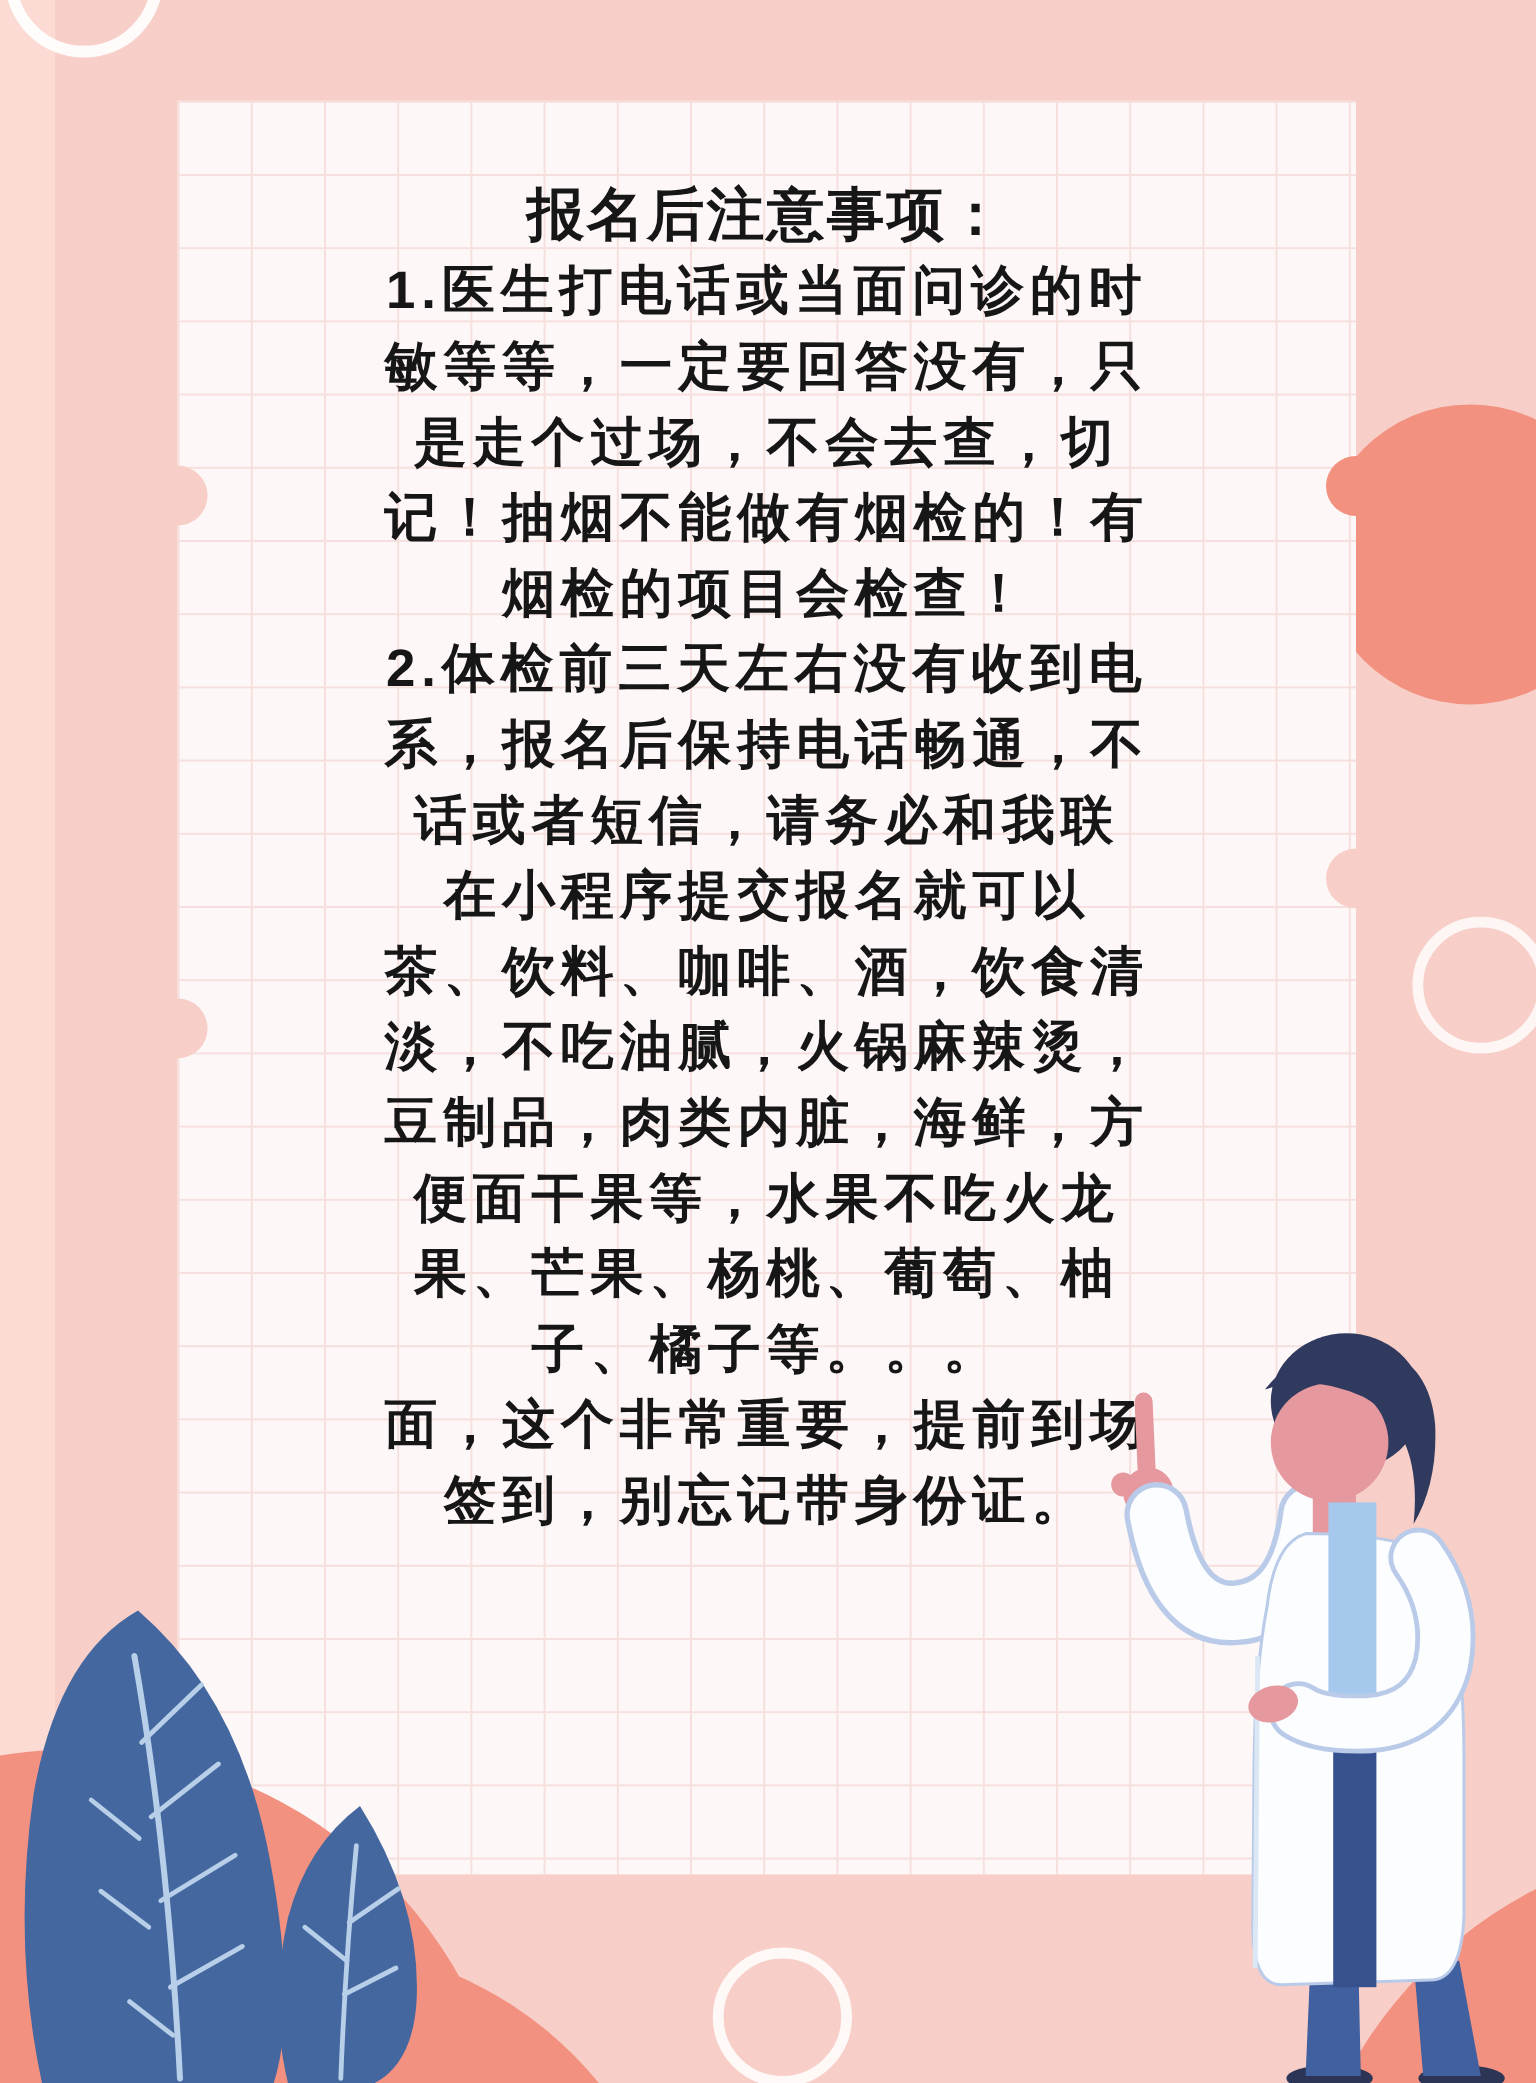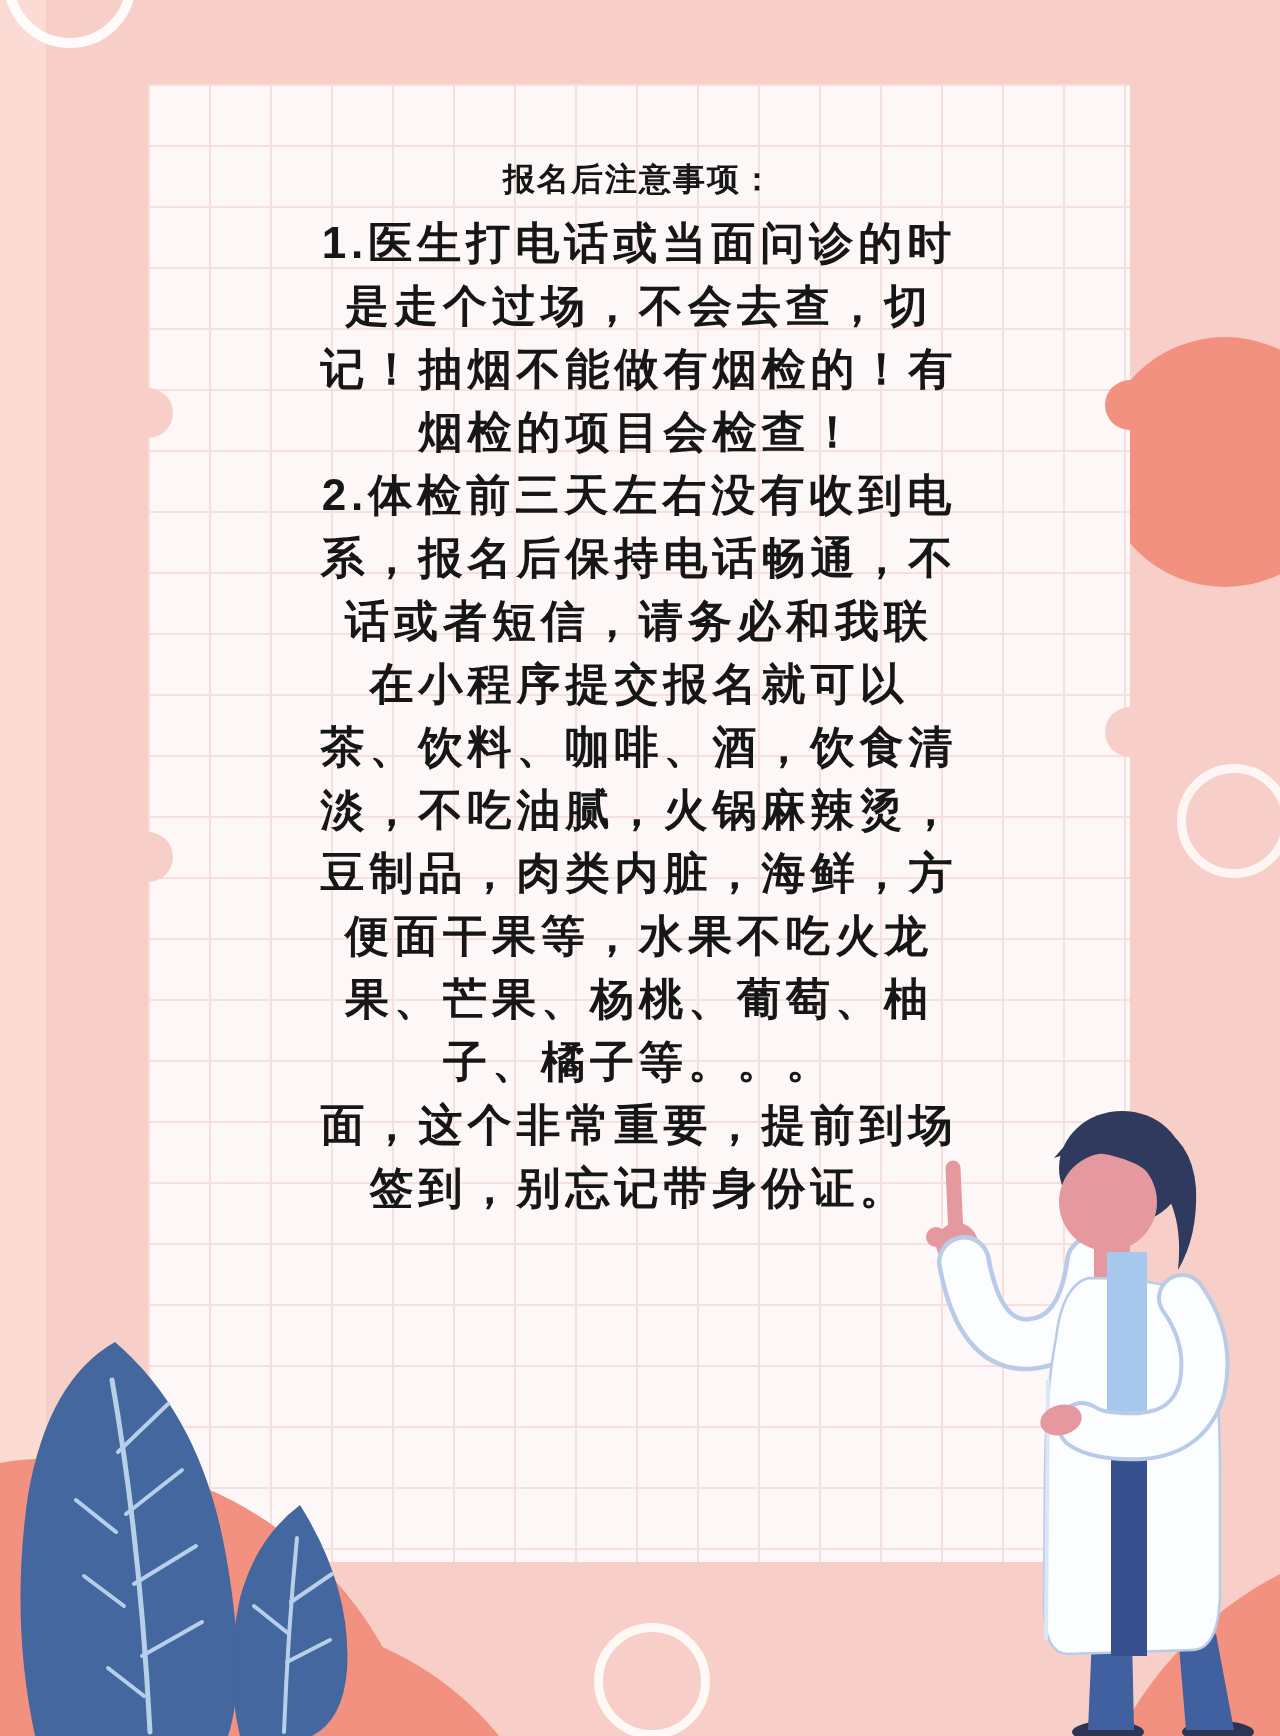--- a/index.html
+++ b/index.html
@@ -28,21 +28,21 @@
     background-color:var(--c-card);
     background-image:
       linear-gradient(to right, var(--c-grid) 2px, transparent 2px),
       linear-gradient(to bottom, var(--c-grid) 2px, transparent 2px);
     background-size:61px 61px;
   }
   #card-text{
     position:absolute;left:0;top:64px;width:100%;
     text-align:center;color:var(--c-text);font-weight:700;
   }
-  .title-line{font-size:32px;line-height:63px;letter-spacing:2px;white-space:nowrap;}
+  .title-line{font-size:48px;line-height:63px;letter-spacing:2px;white-space:nowrap;}
   .body-line{font-size:44px;line-height:63px;letter-spacing:5px;white-space:nowrap;}
   
   .notch{width:50px;height:50px;border-radius:50%;}
   #notch-l1{left:123px;top:388px;background:var(--c-bg);}
   #notch-l2{left:123px;top:832px;background:var(--c-bg);}
   #notch-r1{left:1105px;top:380px;background:var(--c-salmon);}
   #notch-r2{left:1105px;top:707px;background:var(--c-bg);}
   
   #plant{left:0;top:1300px;}
   #doctor{left:830px;top:1040px;}
@@ -53,20 +53,21 @@
 <div id="stage">
 
   <div class="abs" id="bg-strip"></div>
   <div class="abs ring" id="ring-topleft"></div>
   <div class="abs salmon" id="salmon-circle-right"></div>
 
   <div class="abs" id="card">
     <div id="card-text">
       <div class="title-line">报名后注意事项：</div>
       <div class="body-line">1.医生打电话或当面问诊的时</div>
+      <div class="body-line">敏等等，一定要回答没有，只</div>
       <div class="body-line">是走个过场，不会去查，切</div>
       <div class="body-line">记！抽烟不能做有烟检的！有</div>
       <div class="body-line">烟检的项目会检查！</div>
       <div class="body-line">2.体检前三天左右没有收到电</div>
       <div class="body-line">系，报名后保持电话畅通，不</div>
       <div class="body-line">话或者短信，请务必和我联</div>
       <div class="body-line">在小程序提交报名就可以</div>
       <div class="body-line">茶、饮料、咖啡、酒，饮食清</div>
       <div class="body-line">淡，不吃油腻，火锅麻辣烫，</div>
       <div class="body-line">豆制品，肉类内脏，海鲜，方</div>

